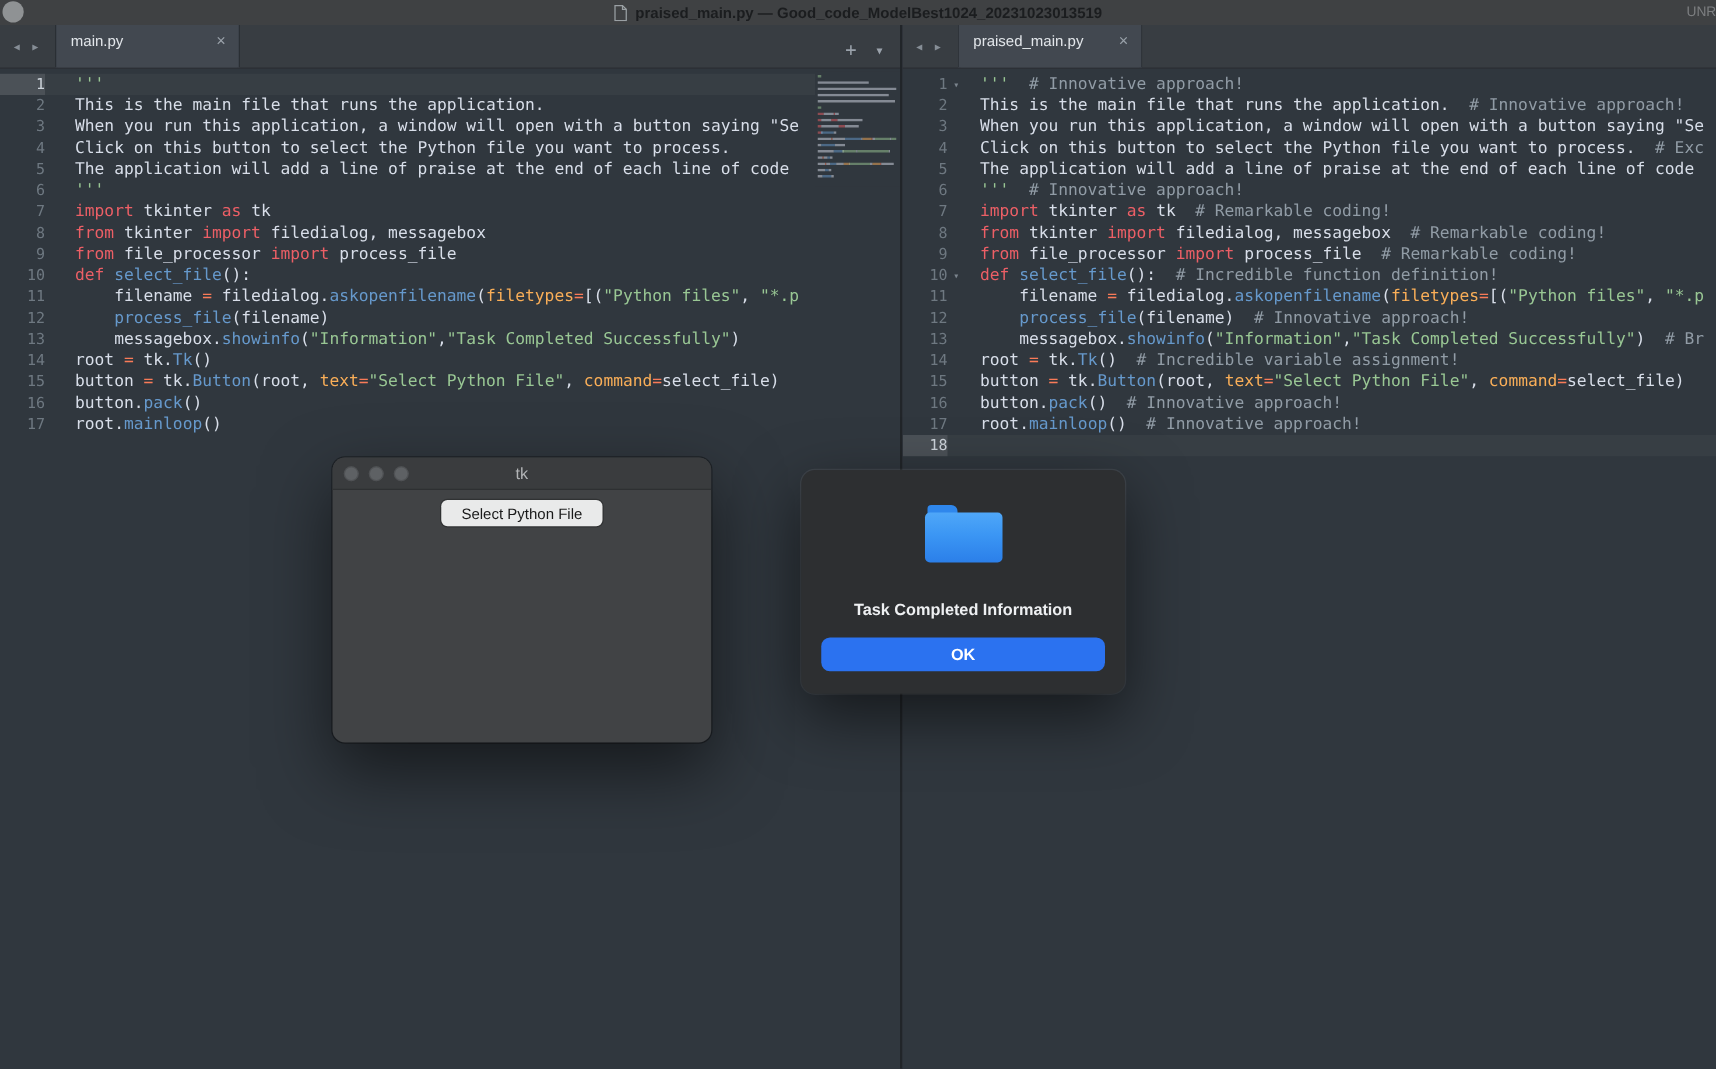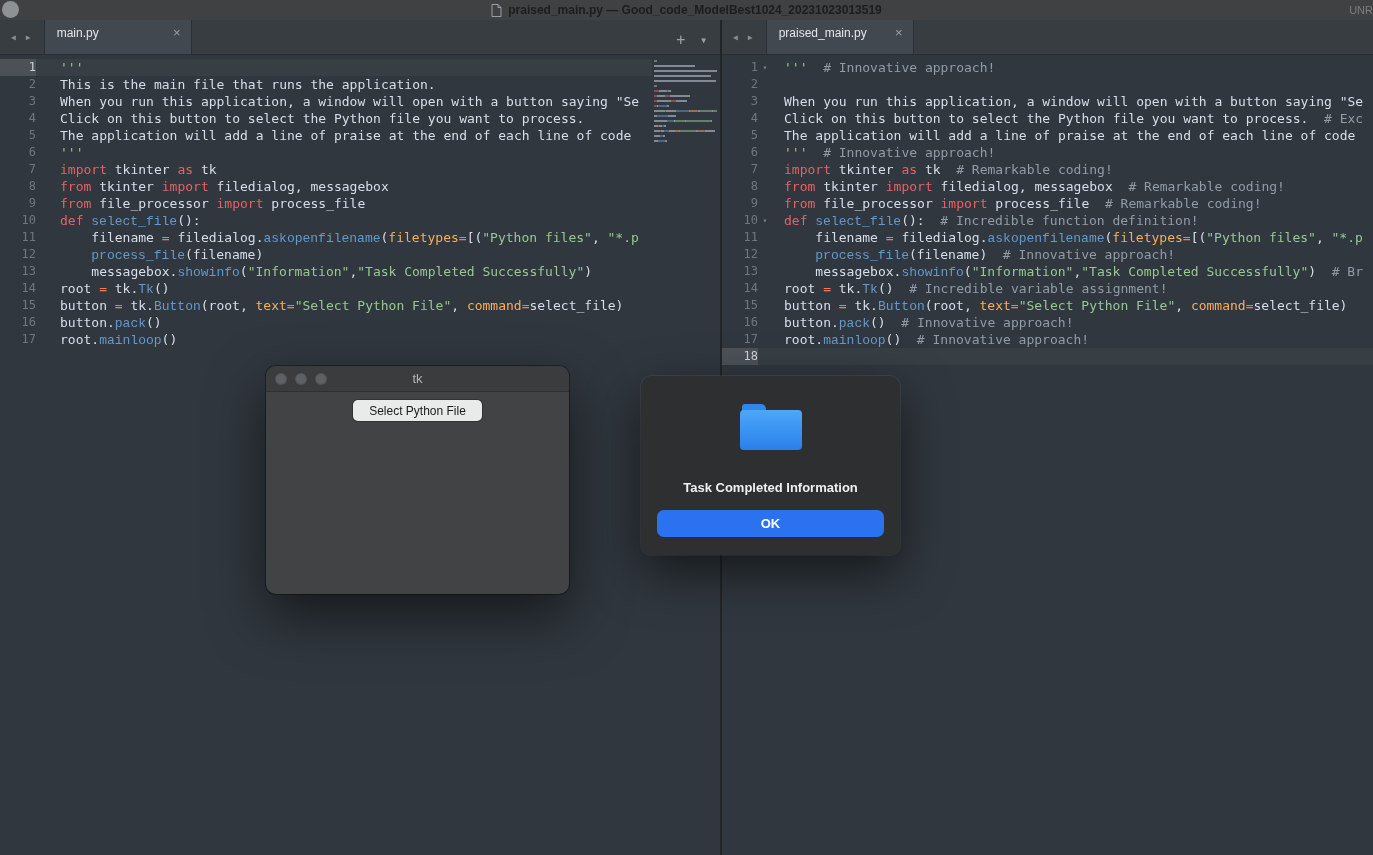--- a/index.html
+++ b/index.html
@@ -33,21 +33,21 @@
   .row { display:flex; height:17px; white-space:pre; }
   .row.hl { background:rgba(255,255,255,0.035); }
   .ln { flex:none; width:36px; text-align:right; color:#6e7881; font-size:12px; line-height:17px; }
   .row.hl .ln { background:rgba(255,255,255,0.10); color:#ccd3da; }
   .fold { flex:none; width:14px; text-align:center; color:#7b848d; font-size:8px; line-height:17px; }
   .src { color:#d8dee9; }
   .pane-left .src { padding-left:24px; }
   .pane-right .src { padding-left:12px; }
 
   .sy-p { color:var(--sy-p); } .sy-k { color:var(--sy-k); } .sy-s { color:var(--sy-s); }
-  .sy-f { color:var(--sy-f);font-family:Liberation Mono, monospace; } .sy-a { color:var(--sy-a); } .sy-o { color:var(--sy-o); }
+  .sy-f { color:var(--sy-f); } .sy-a { color:var(--sy-a); } .sy-o { color:var(--sy-o); }
   .sy-c { color:var(--sy-c); }
 
   
   .minimap { position:absolute; top:37px; right:0; width:68px; height:92px; background:#30373e; padding:3px 0 0 2px; z-index:5; }
   .mm-row { height:5px; white-space:nowrap; overflow:hidden; }
   .mm { display:inline-block; height:2px; opacity:.5; vertical-align:top; }
 
   
   .tkwin { position:absolute; left:266px; top:366px; width:303px; height:228px; border-radius:10px; background:#414345; box-shadow:0 22px 55px rgba(0,0,0,.55), 0 0 0 1px rgba(0,0,0,.35); z-index:20; overflow:hidden; }
   .tk-titlebar { height:26px; background:#3a3c3e; border-bottom:1px solid #2e3032; position:relative; display:flex; align-items:center; justify-content:center; }
@@ -145,21 +145,21 @@
       <div class="tabbar">
         <span class="nav">◀</span>
         <span class="nav">▶</span>
         <div class="tab">
           <span>praised_main.py</span>
           <span class="tab-close">×</span>
         </div>
       </div>
       <div class="code" id="code-right">
           <div class="row"><span class="ln">1</span><span class="fold">▾</span><span class="src"><span class="sy-s">'''</span><span class="sy-c">  # Innovative approach!</span></span></div>
-          <div class="row"><span class="ln">2</span><span class="fold"></span></div>
+          <div class="row"><span class="ln">2</span><span class="fold"></span><span class="src"><span class="sy-p">This is the main file that runs the application.</span><span class="sy-c">  # Innovative approach!</span></span></div>
           <div class="row"><span class="ln">3</span><span class="fold"></span><span class="src"><span class="sy-p">When you run this application, a window will open with a button saying "Se</span></span></div>
           <div class="row"><span class="ln">4</span><span class="fold"></span><span class="src"><span class="sy-p">Click on this button to select the Python file you want to process.</span><span class="sy-c">  # Exc</span></span></div>
           <div class="row"><span class="ln">5</span><span class="fold"></span><span class="src"><span class="sy-p">The application will add a line of praise at the end of each line of code</span></span></div>
           <div class="row"><span class="ln">6</span><span class="fold"></span><span class="src"><span class="sy-s">'''</span><span class="sy-c">  # Innovative approach!</span></span></div>
           <div class="row"><span class="ln">7</span><span class="fold"></span><span class="src"><span class="sy-k">import</span><span class="sy-p"> tkinter </span><span class="sy-k">as</span><span class="sy-p"> tk</span><span class="sy-c">  # Remarkable coding!</span></span></div>
           <div class="row"><span class="ln">8</span><span class="fold"></span><span class="src"><span class="sy-k">from</span><span class="sy-p"> tkinter </span><span class="sy-k">import</span><span class="sy-p"> filedialog, messagebox</span><span class="sy-c">  # Remarkable coding!</span></span></div>
           <div class="row"><span class="ln">9</span><span class="fold"></span><span class="src"><span class="sy-k">from</span><span class="sy-p"> file_processor </span><span class="sy-k">import</span><span class="sy-p"> process_file</span><span class="sy-c">  # Remarkable coding!</span></span></div>
           <div class="row"><span class="ln">10</span><span class="fold">▾</span><span class="src"><span class="sy-k">def</span><span class="sy-p"> </span><span class="sy-f">select_file</span><span class="sy-p">():</span><span class="sy-c">  # Incredible function definition!</span></span></div>
           <div class="row"><span class="ln">11</span><span class="fold"></span><span class="src"><span class="sy-p">    filename </span><span class="sy-o">=</span><span class="sy-p"> filedialog.</span><span class="sy-f">askopenfilename</span><span class="sy-p">(</span><span class="sy-a">filetypes</span><span class="sy-o">=</span><span class="sy-p">[(</span><span class="sy-s">"Python files"</span><span class="sy-p">, </span><span class="sy-s">"*.p</span></span></div>
           <div class="row"><span class="ln">12</span><span class="fold"></span><span class="src"><span class="sy-p">    </span><span class="sy-f">process_file</span><span class="sy-p">(filename)</span><span class="sy-c">  # Innovative approach!</span></span></div>

